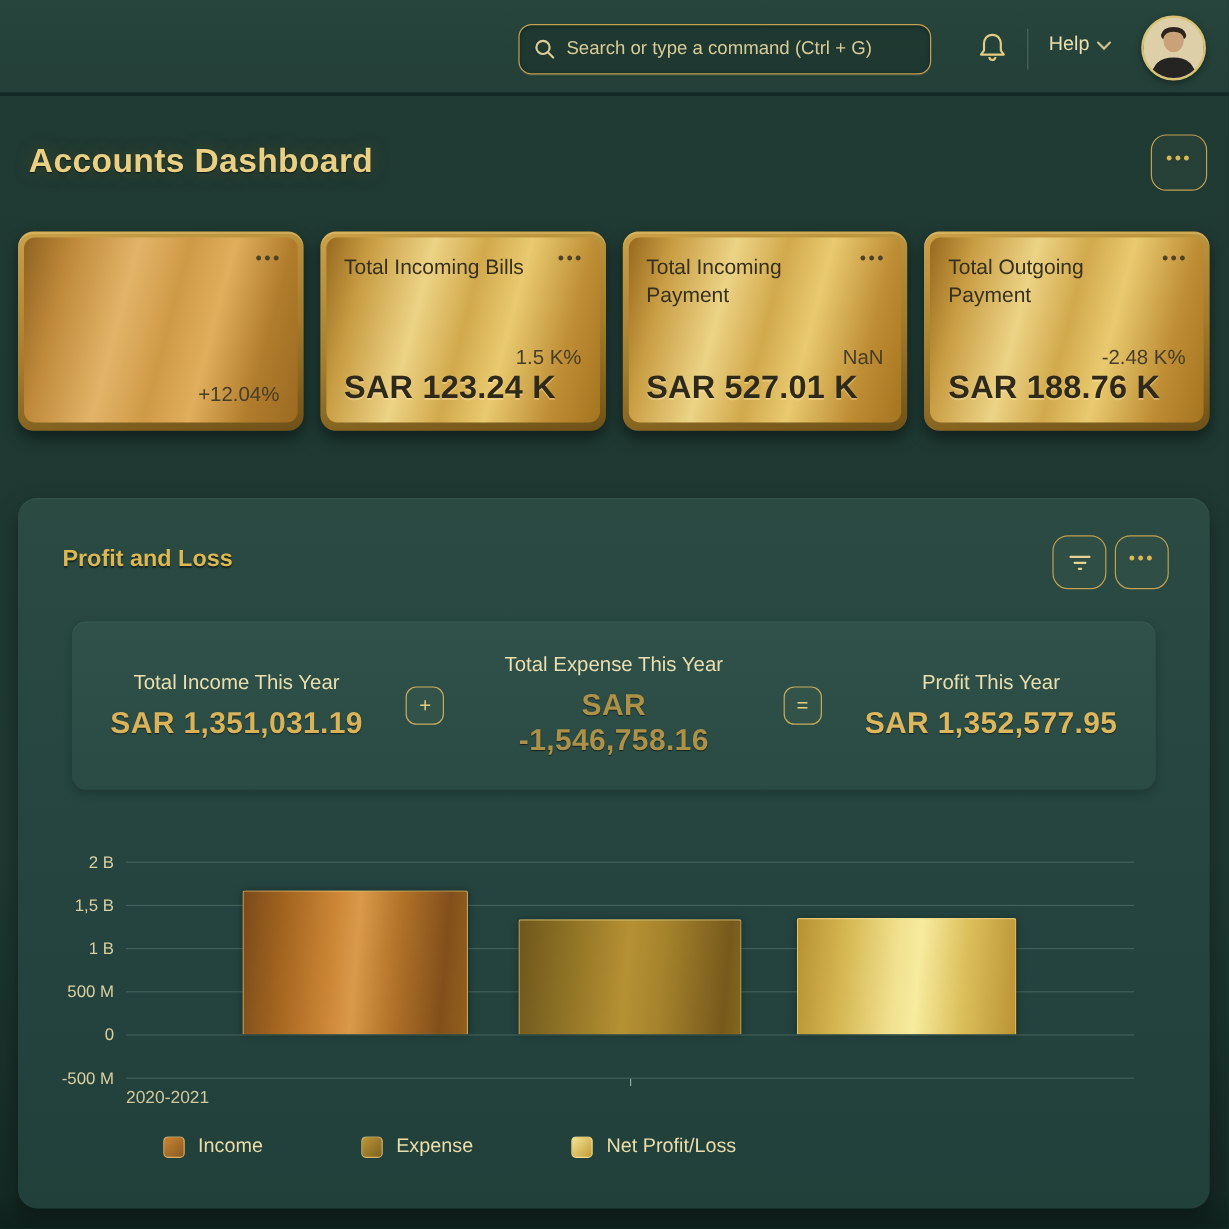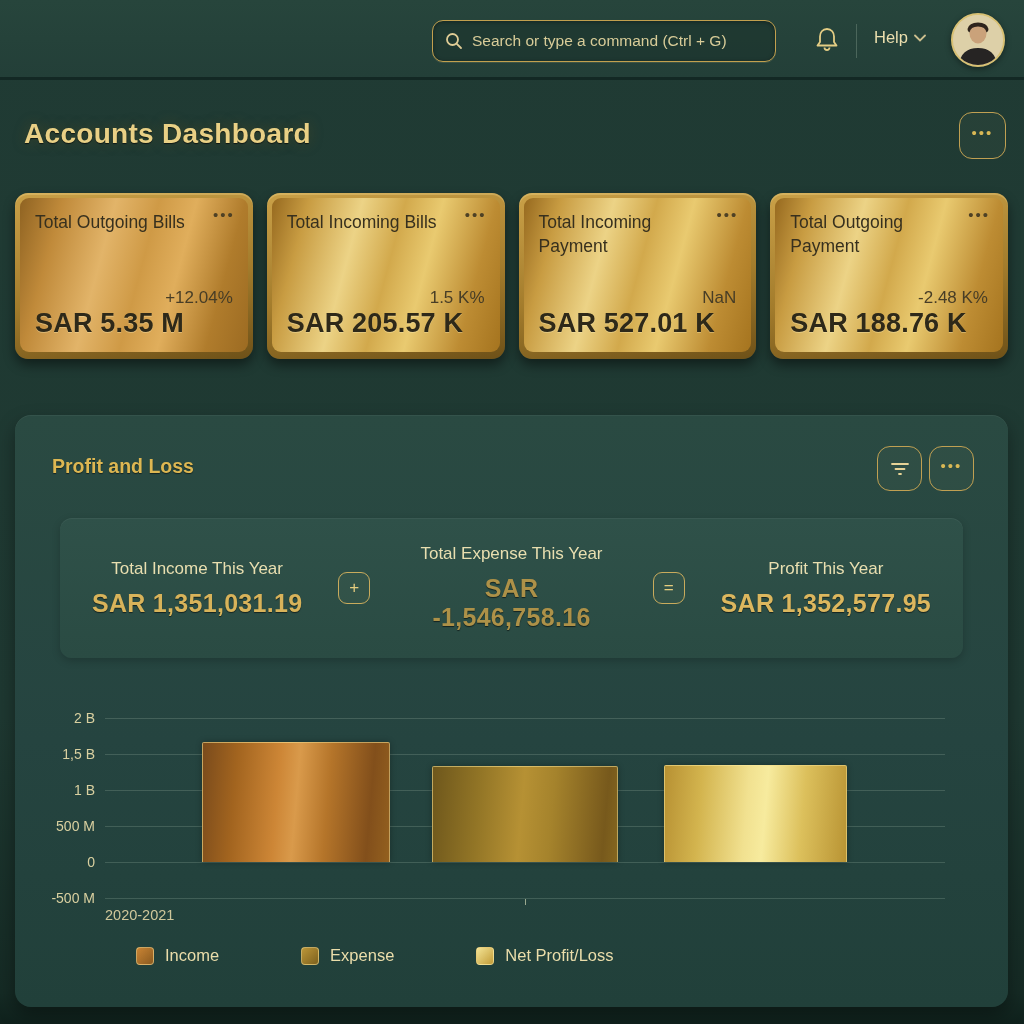--- a/index.html
+++ b/index.html
@@ -153,36 +153,34 @@
   </header>
 
   <h1 class="page-title">Accounts Dashboard</h1>
   <button class="ghost-btn head-menu">
     <span class="dots">•••</span>
   </button>
 
   <section class="cards">
     <div class="card">
       <div class="card-face">
-        <div class="card-label">Total Outgoing Bills</div>
         <button class="card-menu">
           <span class="dots dots-dark">•••</span>
         </button>
         <div class="card-change">+12.04%</div>
-        <div class="card-value">SAR 5.35 M</div>
       </div>
     </div>
     <div class="card">
       <div class="card-face">
         <div class="card-label">Total Incoming Bills</div>
         <button class="card-menu">
           <span class="dots dots-dark">•••</span>
         </button>
         <div class="card-change">1.5 K%</div>
-        <div class="card-value">SAR 205.57 K</div>
+        <div class="card-value">SAR 123.24 K</div>
       </div>
     </div>
     <div class="card">
       <div class="card-face">
         <div class="card-label">Total Incoming Payment</div>
         <button class="card-menu">
           <span class="dots dots-dark">•••</span>
         </button>
         <div class="card-change">NaN</div>
         <div class="card-value">SAR 527.01 K</div>

